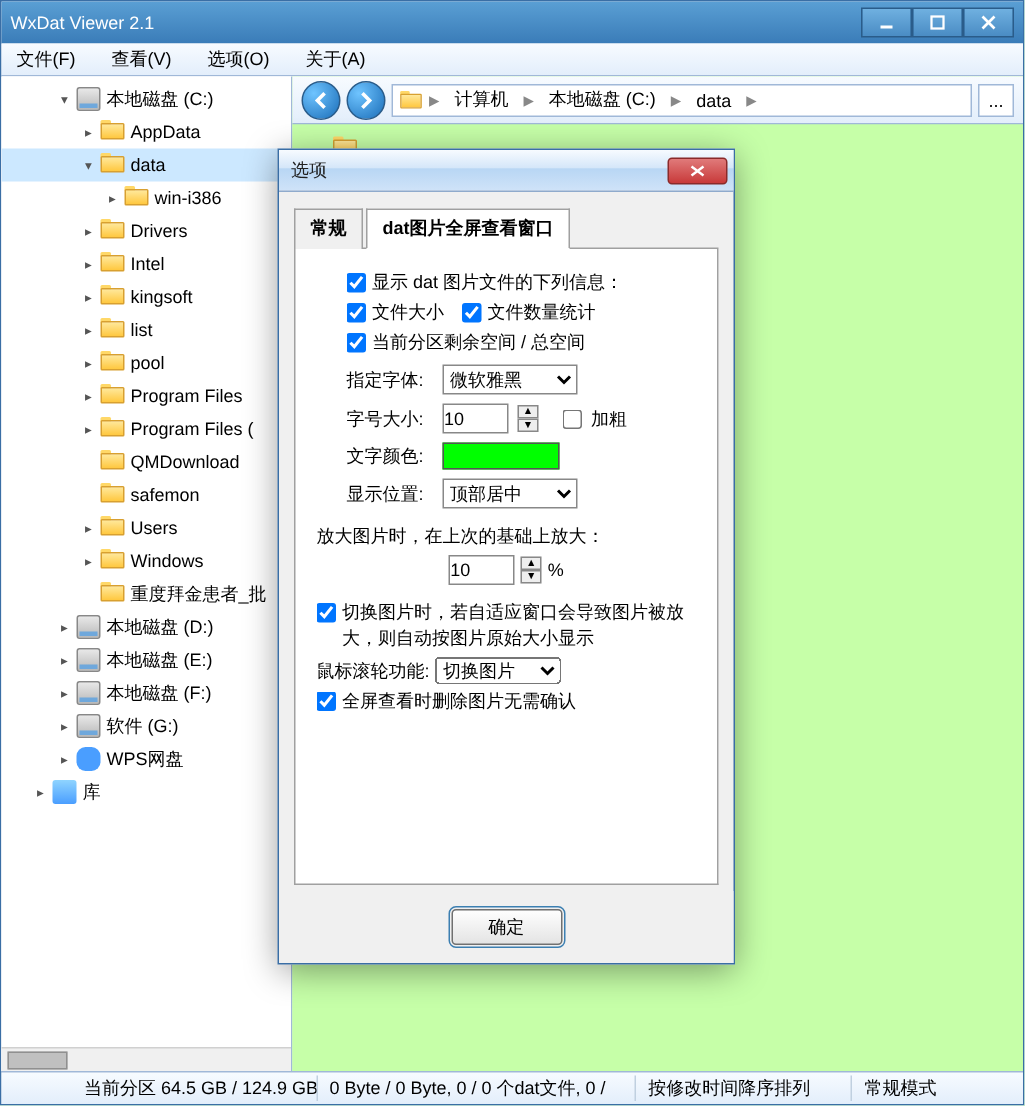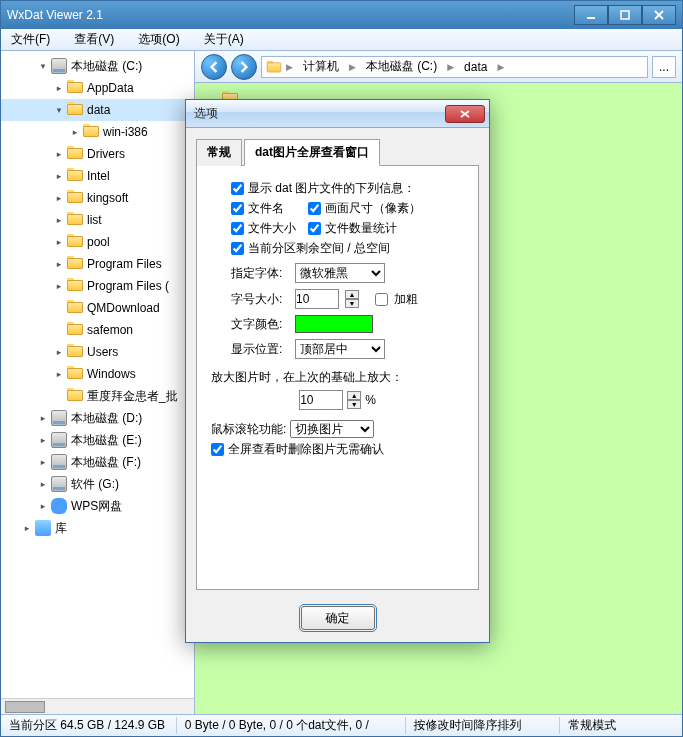--- a/index.html
+++ b/index.html
@@ -39,21 +39,21 @@
 .navbar { height: 32px; background: linear-gradient(#f7fbff,#e3eefb); border-bottom: 1px solid #a0b8d8; display: flex; align-items: center; padding: 0 6px; gap: 4px; }
 .navbtn { width: 26px; height: 26px; border-radius: 50%; background: radial-gradient(circle at 30% 30%, #6fc4ff, #1a6db8); border: 1px solid #2a5c8a; display: flex; align-items: center; justify-content: center; color: #fff; cursor: pointer; }
 .navbtn svg { width: 12px; height: 12px; fill: #fff; }
 .breadcrumb { flex: 1; height: 22px; background: #fff; border: 1px solid #a0b8d8; display: flex; align-items: center; padding: 0 4px; gap: 4px; }
 .breadcrumb .crumb { padding: 0 6px; cursor: pointer; }
 .breadcrumb .sep { color: #888; font-size: 9px; }
 .navright { width: 24px; height: 22px; background: #fff; border: 1px solid #a0b8d8; display: flex; align-items: center; justify-content: center; cursor: pointer; }
 .filearea { flex: 1; background: #c6ffa8; padding: 8px; }
 .folder-item { width: 80px; text-align: center; }
 
-.statusbar { height: 22px; background: linear-gradient(#f7fbff,#e3eefb); border-top: 1px solid #a0b8d8; display: flex; align-items: center; font-size: 11px; }
+.statusbar { height: 22px; background: linear-gradient(#f7fbff,#e3eefb); border-top: 1px solid #a0b8d8; display: flex; align-items: center; font-size: 11px; padding-left: 47px; }
 .statusbar .seg { padding: 0 8px; border-right: 1px solid #c0d0e0; white-space: nowrap; overflow: hidden; }
 
 
 .folder-icon { width: 16px; height: 13px; position: relative; }
 .folder-icon::before { content: ""; position: absolute; top: 0; left: 0; width: 7px; height: 3px; background: #ffd868; border-radius: 1px 1px 0 0; }
 .folder-icon::after { content: ""; position: absolute; top: 2px; left: 0; width: 16px; height: 11px; background: linear-gradient(#ffe89a,#ffc840); border-radius: 1px; border: 1px solid #d8a030; box-sizing: border-box; }
 .disk-icon { width: 16px; height: 14px; background: linear-gradient(#e8e8e8,#b8b8b8); border: 1px solid #888; border-radius: 2px; position: relative; }
 .disk-icon::after { content: ""; position: absolute; bottom: 1px; left: 1px; right: 1px; height: 3px; background: #6fa8dc; }
 .cloud-icon { width: 16px; height: 12px; background: #4a9eff; border-radius: 6px; position: relative; }
 .lib-icon { width: 14px; height: 14px; background: linear-gradient(#8fd4ff,#4a9eff); border-radius: 2px; }
@@ -295,27 +295,20 @@
     </div>
     <div class="tabpanel">
 
       <div class="group-head">
         <input type="checkbox" checked="" style="">
         <span>显示 dat 图片文件的下列信息：</span>
       </div>
       <div class="sub">
         <div class="chk-row">
           <input type="checkbox" checked="" style="">
-          <span>文件名</span>
-          <span style="width:16px"></span>
-          <input type="checkbox" checked="" style="">
-          <span>画面尺寸（像素）</span>
-        </div>
-        <div class="chk-row">
-          <input type="checkbox" checked="" style="">
           <span>文件大小</span>
           <span style="width:4px"></span>
           <input type="checkbox" checked="" style="">
           <span>文件数量统计</span>
         </div>
         <div class="chk-row">
           <input type="checkbox" checked="" style="">
           <span>当前分区剩余空间 / 总空间</span>
         </div>
       </div>
@@ -347,20 +340,24 @@
       <div class="section-label">放大图片时，在上次的基础上放大：</div>
       <div class="centered-row">
         <input class="spinner" value="10" style="">
         <div class="spin-btns">
             <span>▲</span>
             <span>▼</span>
           </div>
         <span>%</span>
       </div>
 
+      <div class="chk-row" style="align-items:flex-start">
+        <input type="checkbox" checked="" style="margin-top: 2px;">
+        <span style="flex:1">切换图片时，若自适应窗口会导致图片被放大，则自动按图片原始大小显示</span>
+      </div>
       <div class="chk-row" style="margin-top:4px">
         <span>鼠标滚轮功能:</span>
         <select style="width:84px"><option>切换图片</option></select>
       </div>
 
       <div class="chk-row">
         <input type="checkbox" checked="" style="">
         <span>全屏查看时删除图片无需确认</span>
       </div>
 

